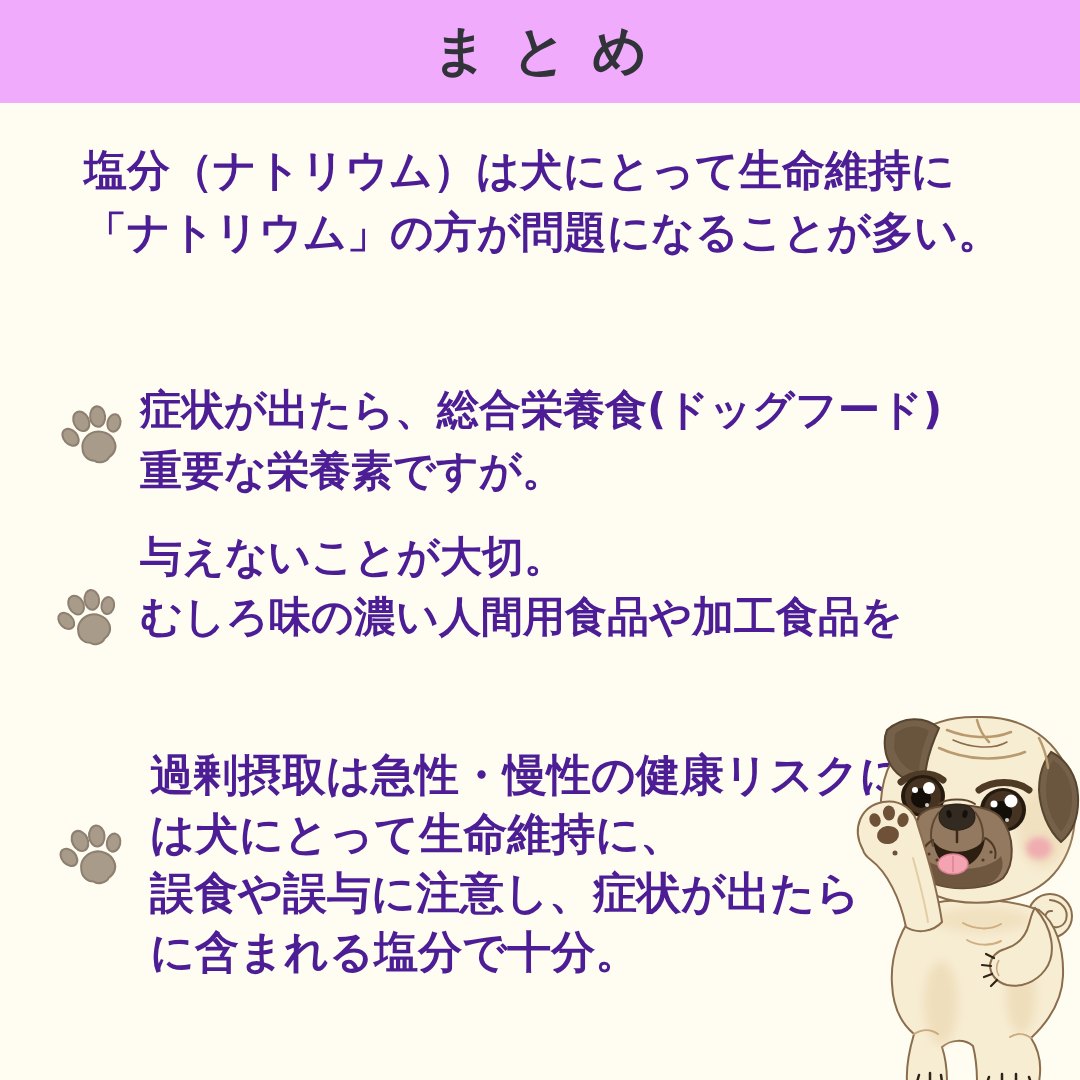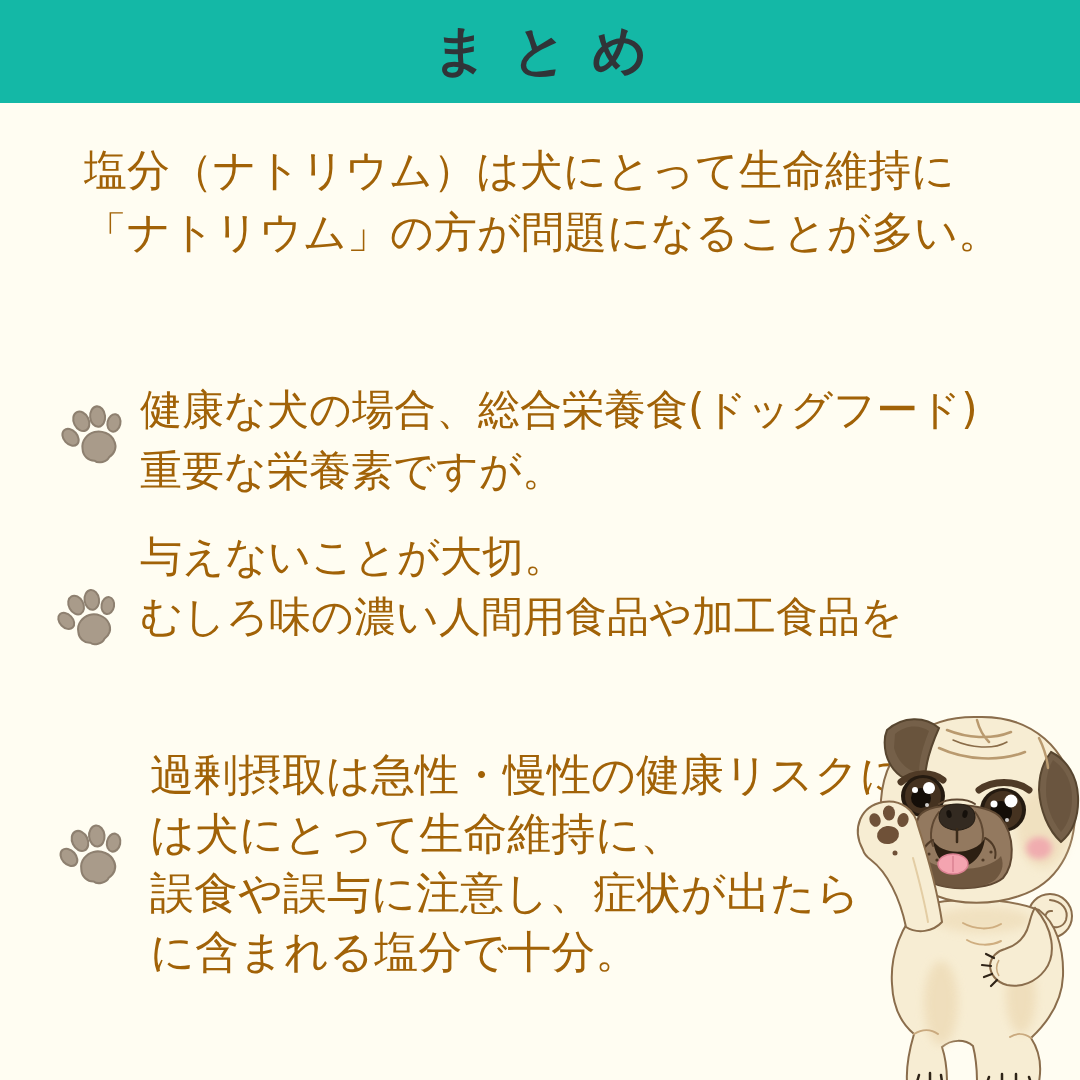--- a/index.html
+++ b/index.html
@@ -5,30 +5,30 @@
   html,body{margin:0;padding:0;}
   .canvas{
     position:relative;
     width:1080px;height:1080px;
     background:#fffdf2;
     overflow:hidden;
     font-family:"DejaVu Sans",sans-serif;
   }
   .header{
     position:absolute;left:0;top:0;width:1080px;height:103px;
-    background:#14b8a6;
+    background:#f0abfc;
     display:flex;align-items:center;justify-content:center;
   }
   .title{
     font-size:54px;font-weight:700;color:#303438;
     letter-spacing:0.45em;padding-left:0.45em;
   }
   .text-block{
     position:absolute;white-space:nowrap;
-    font-weight:400;color:#a16207;
+    font-weight:700;color:#4c1d95;
   }
   .text-block div{white-space:nowrap;}
   #intro{left:84px;top:139px;font-size:43px;line-height:62px;}
   #bullet1-text{left:140px;top:379px;font-size:42px;line-height:61px;}
   #bullet2-text{left:140px;top:527px;font-size:42px;line-height:60px;}
   #bullet3-text{left:150px;top:745px;font-size:44px;line-height:59px;}
   .paw{position:absolute;overflow:visible;}
   .paw use{fill:#a99b8a;stroke:#8e8070;stroke-width:3px;}
   #paw1{left:57px;top:401px;width:68px;height:68px;transform:rotate(-14deg);}
   #paw2{left:53px;top:585px;width:66px;height:66px;transform:rotate(-16deg);}
@@ -58,21 +58,21 @@
 
   <div class="text-block" id="intro">
     <div>塩分（ナトリウム）は犬にとって生命維持に</div>
     <div>「ナトリウム」の方が問題になることが多い。</div>
   </div>
 
   <svg class="paw" id="paw1" viewBox="0 0 100 100">
       <use href="#pawsym"></use>
     </svg>
   <div class="text-block" id="bullet1-text">
-    <div>健康な犬の場合、総合栄養食(ドッグフード)</div>
+    <div>症状が出たら、総合栄養食(ドッグフード)</div>
     <div>重要な栄養素ですが。</div>
   </div>
 
   <svg class="paw" id="paw2" viewBox="0 0 100 100">
       <use href="#pawsym"></use>
     </svg>
   <div class="text-block" id="bullet2-text">
     <div>与えないことが大切。</div>
     <div>むしろ味の濃い人間用食品や加工食品を</div>
   </div>

